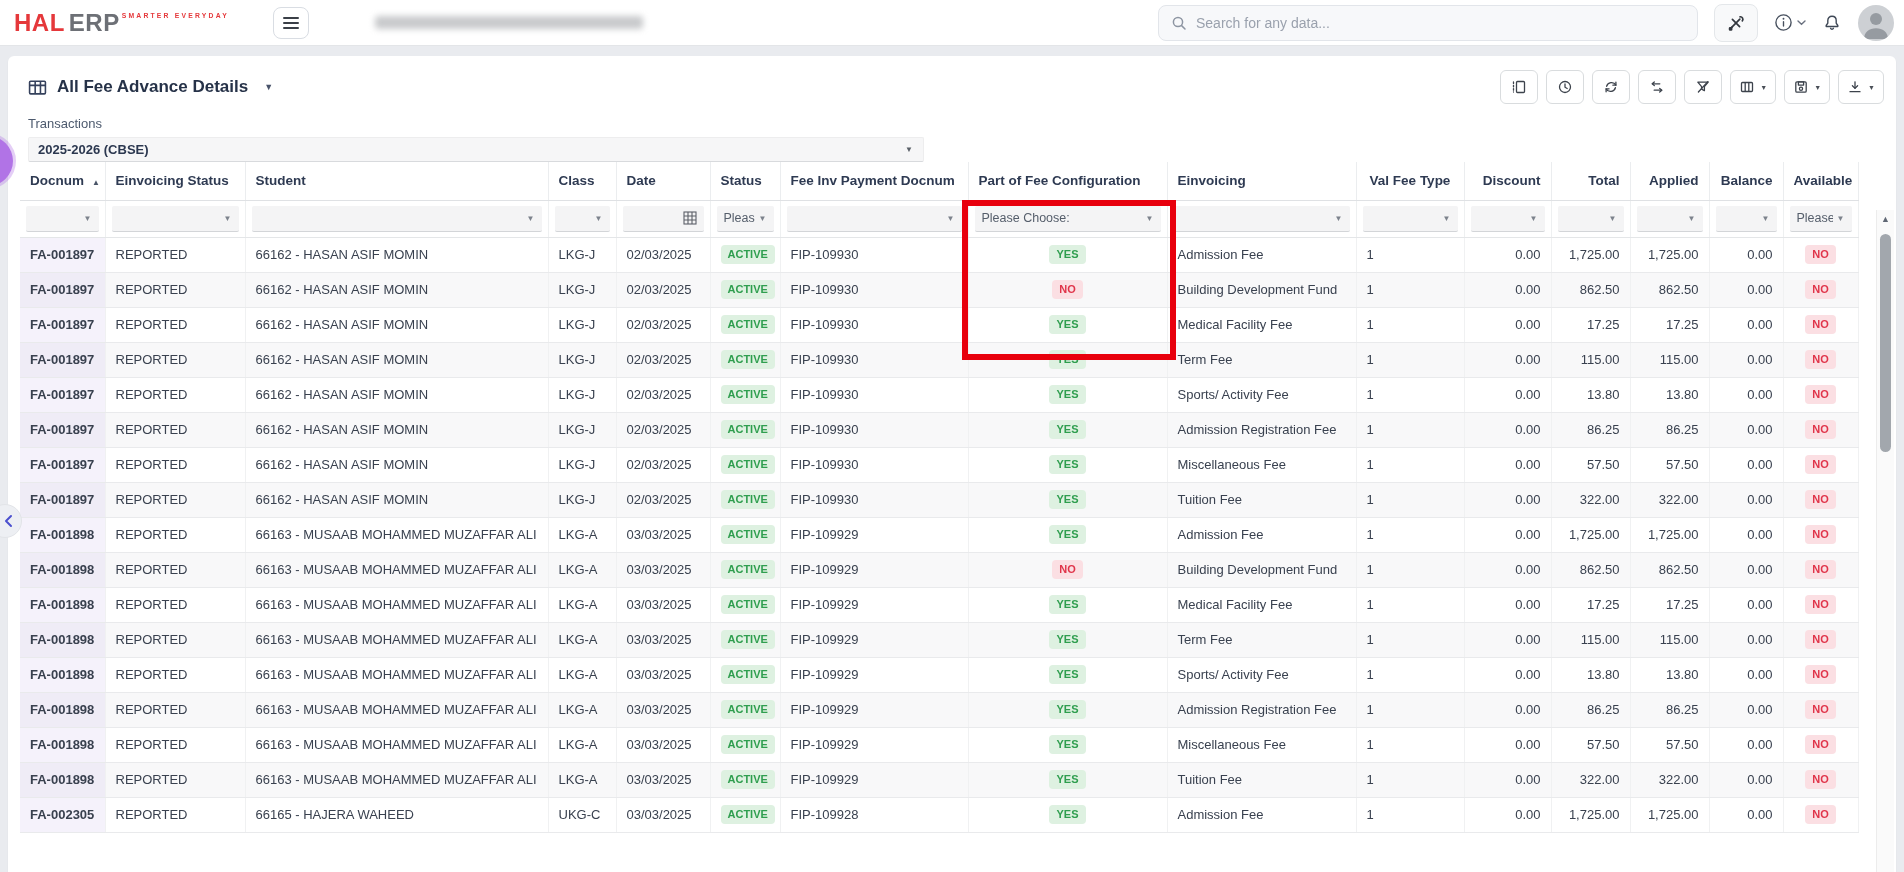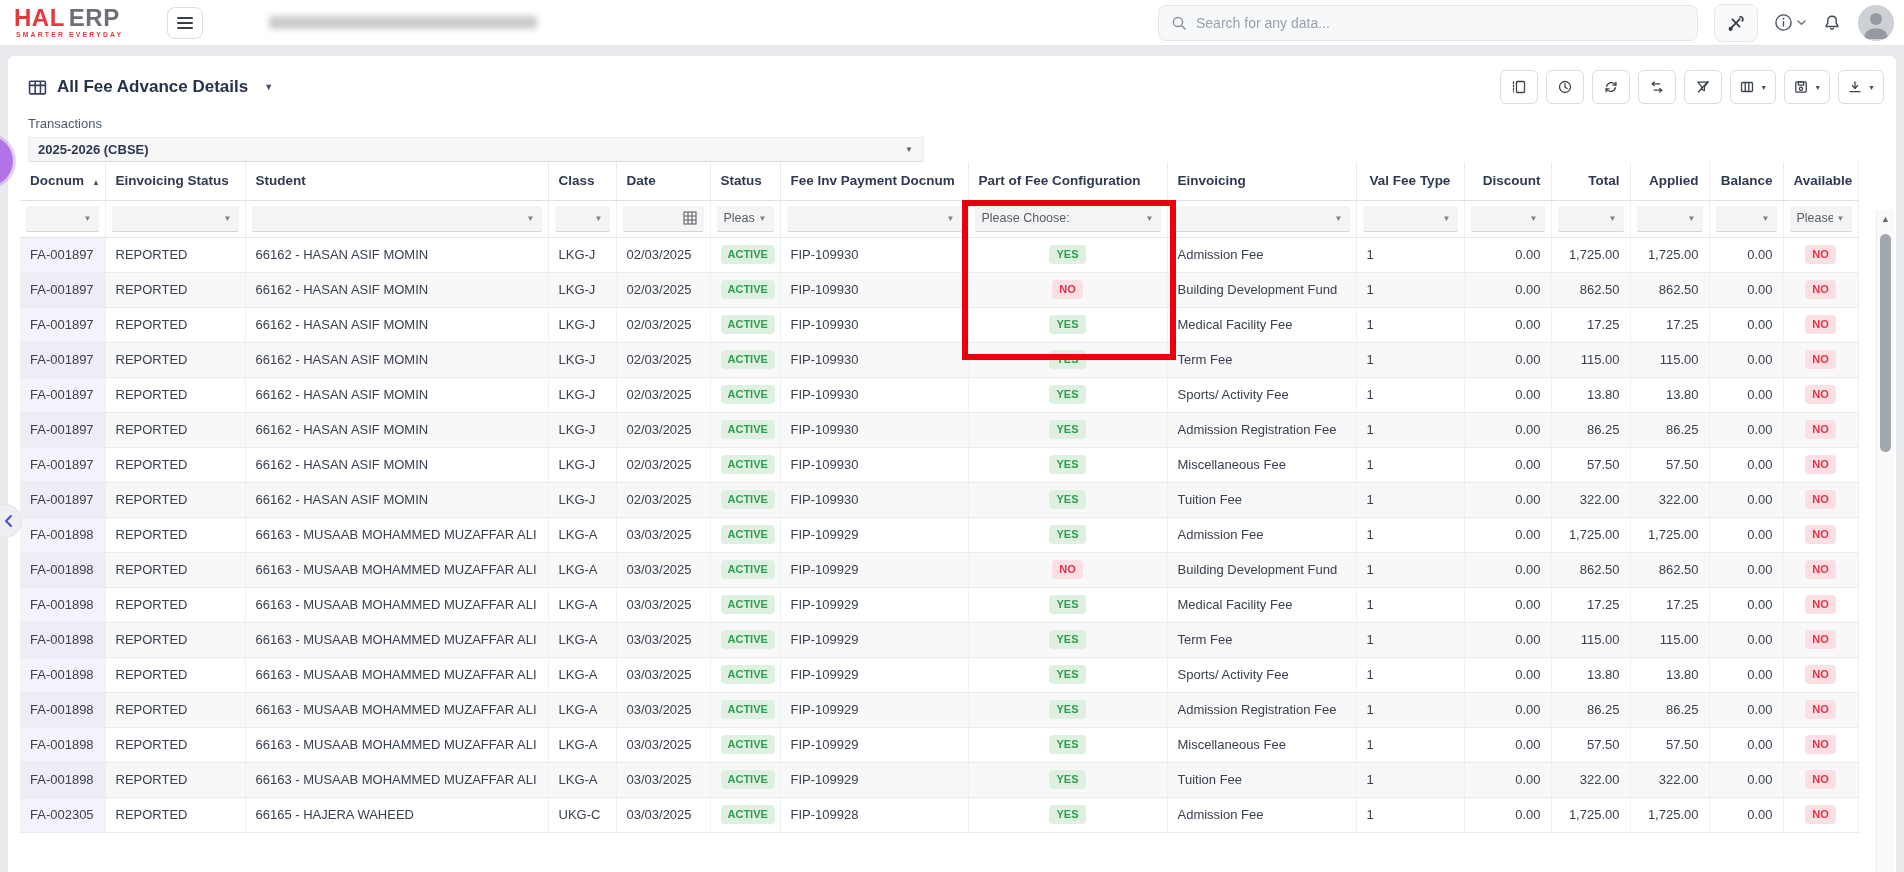--- a/index.html
+++ b/index.html
@@ -6,21 +6,21 @@
   html,body { background:#e9ebef; }
   .screen {
     position:relative; width:1904px; height:872px; overflow:hidden;
     font-family:"Liberation Sans", sans-serif; background:#e9ebef;
   }
   
   .navbar {
     position:relative; height:46px; background:#fff; border-bottom:1px solid #e3e5e8;
     display:flex; align-items:center; padding:0 10px 0 14px; z-index:30;
   }
-  .logo { display:flex; flex-direction:column; line-height:1; cursor:default; }
+  .logo { display:flex; line-height:1; cursor:default; }
   .logo-main { font-weight:800; font-size:24px; letter-spacing:.5px; }
   .logo-hal { color:#e5383b; }
   .logo-erp { color:#6d7076; margin-left:4px; }
   .logo-tag { font-size:6.8px; font-weight:bold; letter-spacing:2.2px; color:#e5383b; margin-top:2px; padding-left:2px; }
   .hamburger {
     margin-left:44px; width:36px; height:32px; border:1px solid #d9dde3; border-radius:8px;
     background:#fff; display:flex; flex-direction:column; justify-content:center; align-items:center; gap:3px; cursor:pointer;
   }
   .hamburger span { display:block; width:16px; height:2px; background:#3a3f47; border-radius:1px; }
   .blur-bar {
@@ -92,21 +92,21 @@
     display:flex; align-items:center; justify-content:space-between; padding:0 7px; cursor:pointer;
   }
   .filter-text { font-size:12.5px; color:#555e6b; white-space:nowrap; overflow:hidden; }
   .f-caret { font-size:8px; color:#7c828c; margin-left:4px; }
   .filter-box.date { justify-content:flex-end; }
   .grid tbody td {
     height:35px; border-bottom:1px solid #e9eaec; border-right:1px solid #f0f1f2;
     padding:0 10px; font-size:13px; color:#39414f; white-space:nowrap; overflow:hidden; background:#fff;
   }
   .grid tbody tr:nth-child(even) td { background:#f8f8f9; }
-  .grid tbody td.hl-col { background:#f5f2fb; }
+  .grid tbody td.hl-col { background:#f5f2fb;font-weight:bold; }
   .grid tbody tr:nth-child(even) td.hl-col { background:#efecf6; }
   .badge { display:inline-block; padding:3px 7px; border-radius:4px; font-size:11px; font-weight:700; line-height:1.1; }
   .badge.green { background:#def1e1; color:#2f9e4f; }
   .badge.red { background:#fbdfe3; color:#e0344a; }
   
   .annotation-box {
     position:absolute; left:962px; top:200px; width:214px; height:160px;
     border:6px solid #e8000d; z-index:50; pointer-events:none;
   }
   .vscroll {

